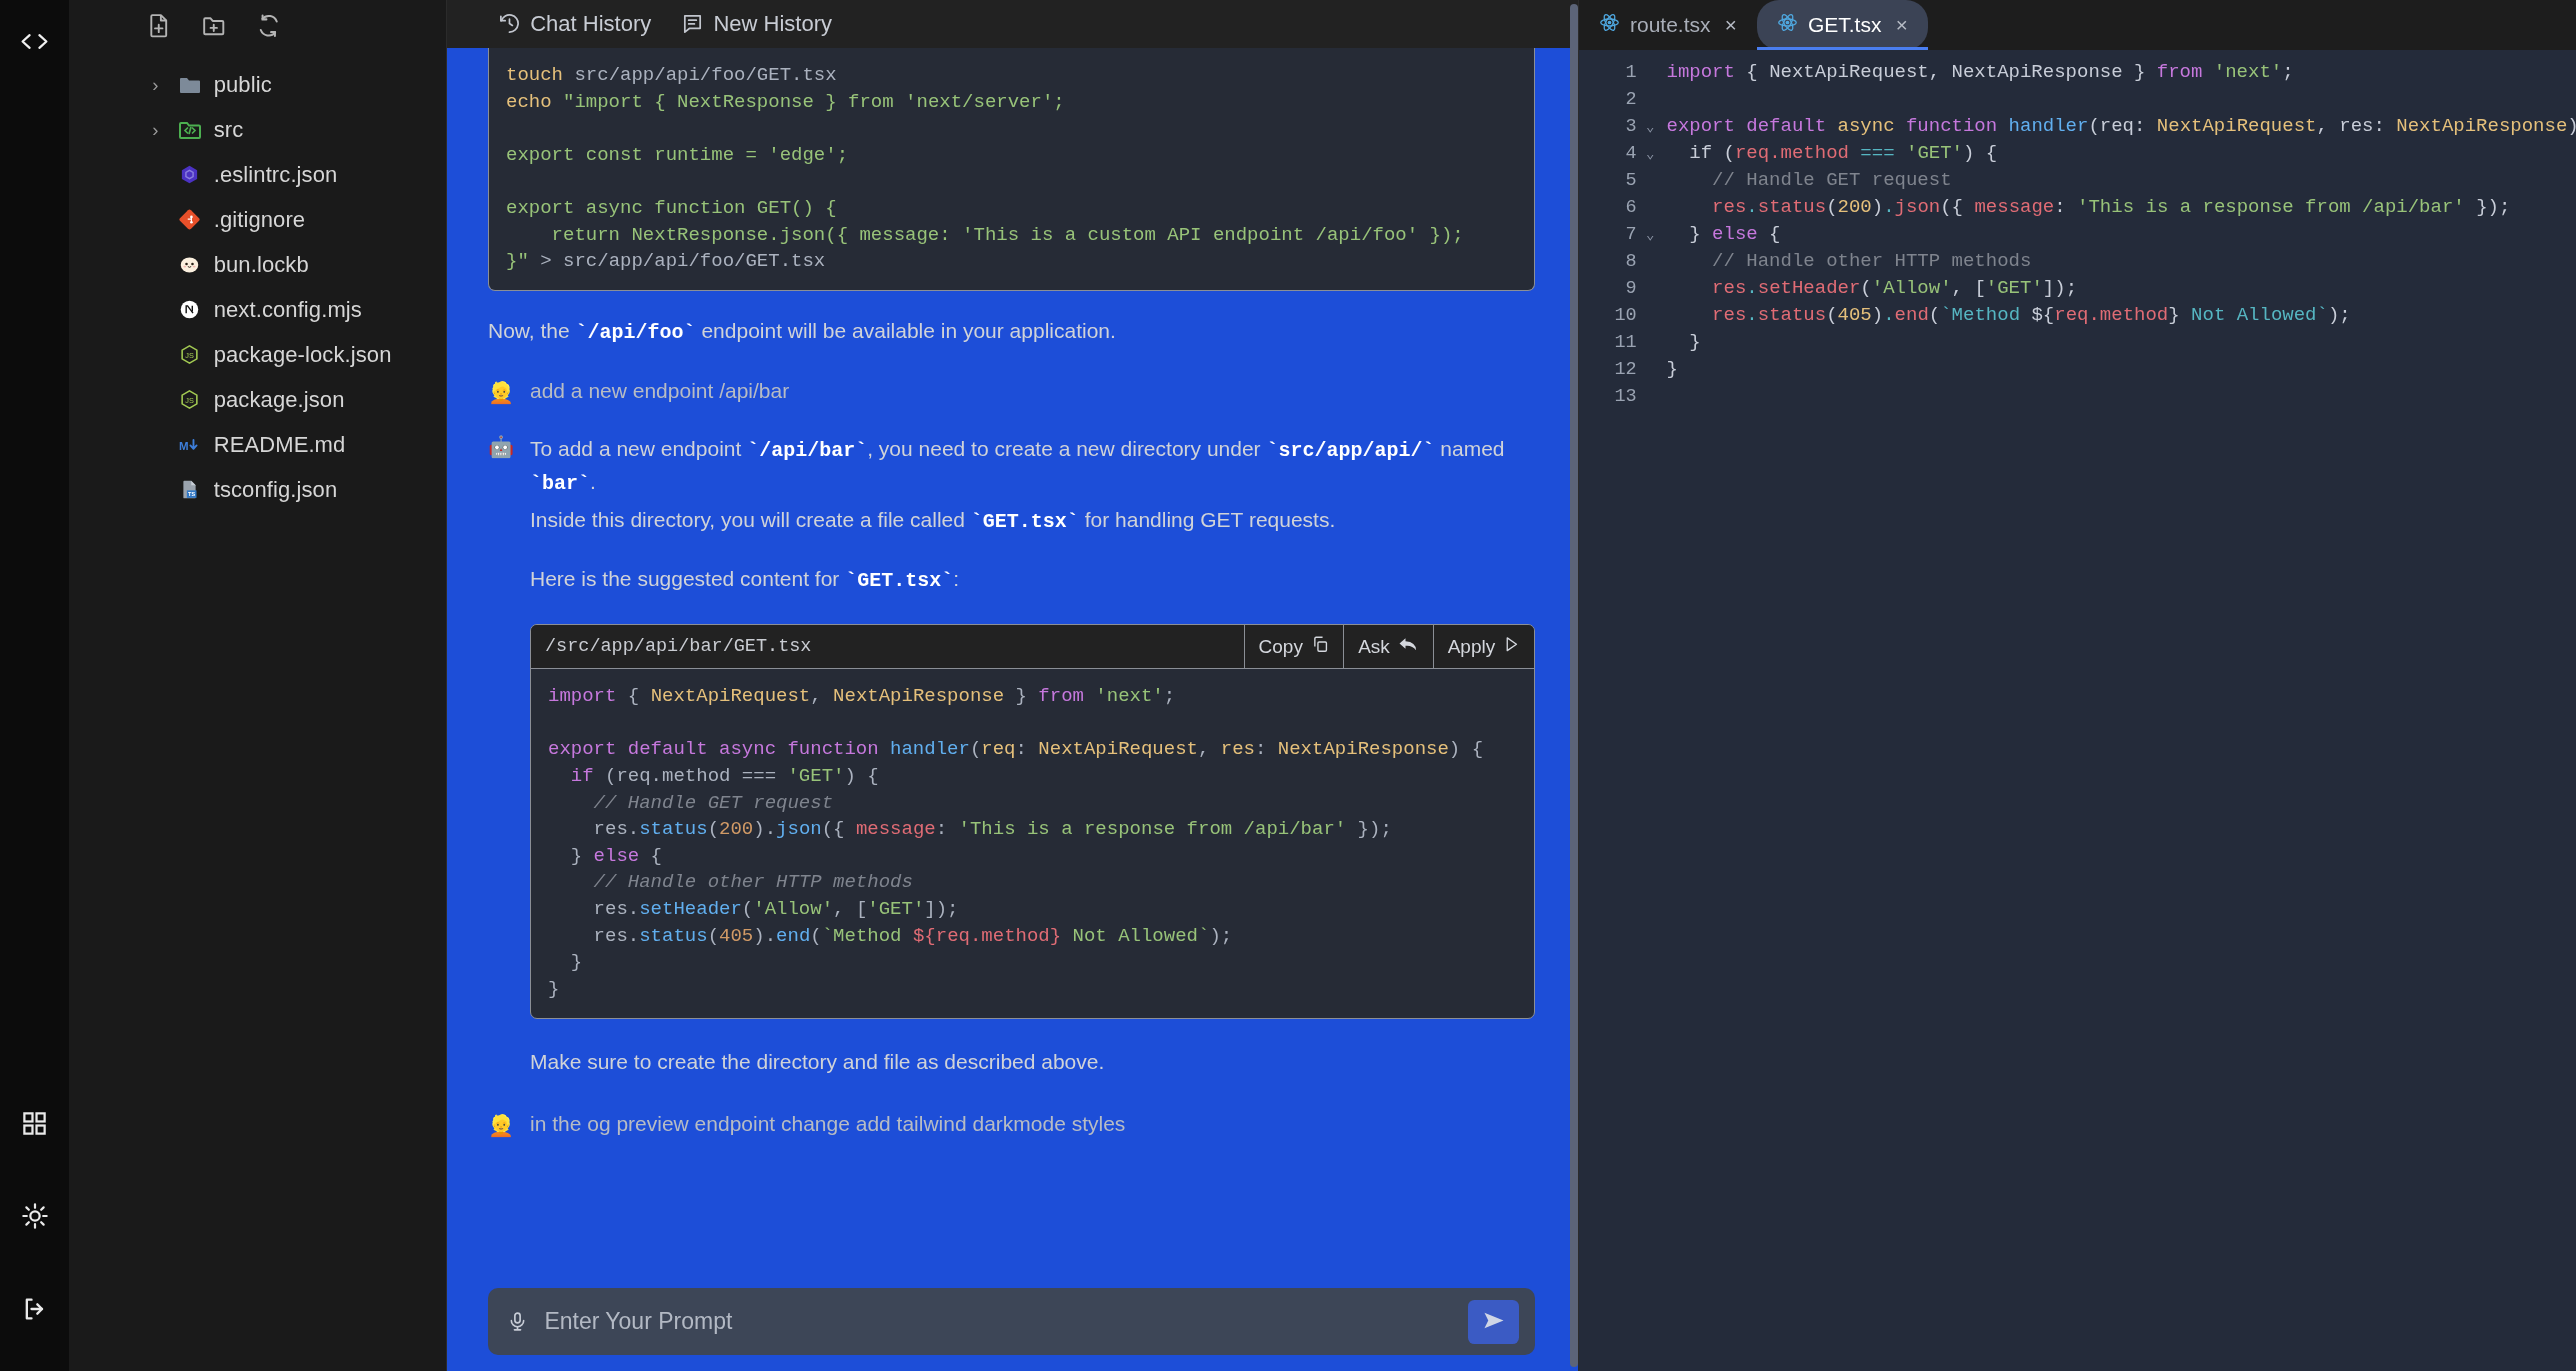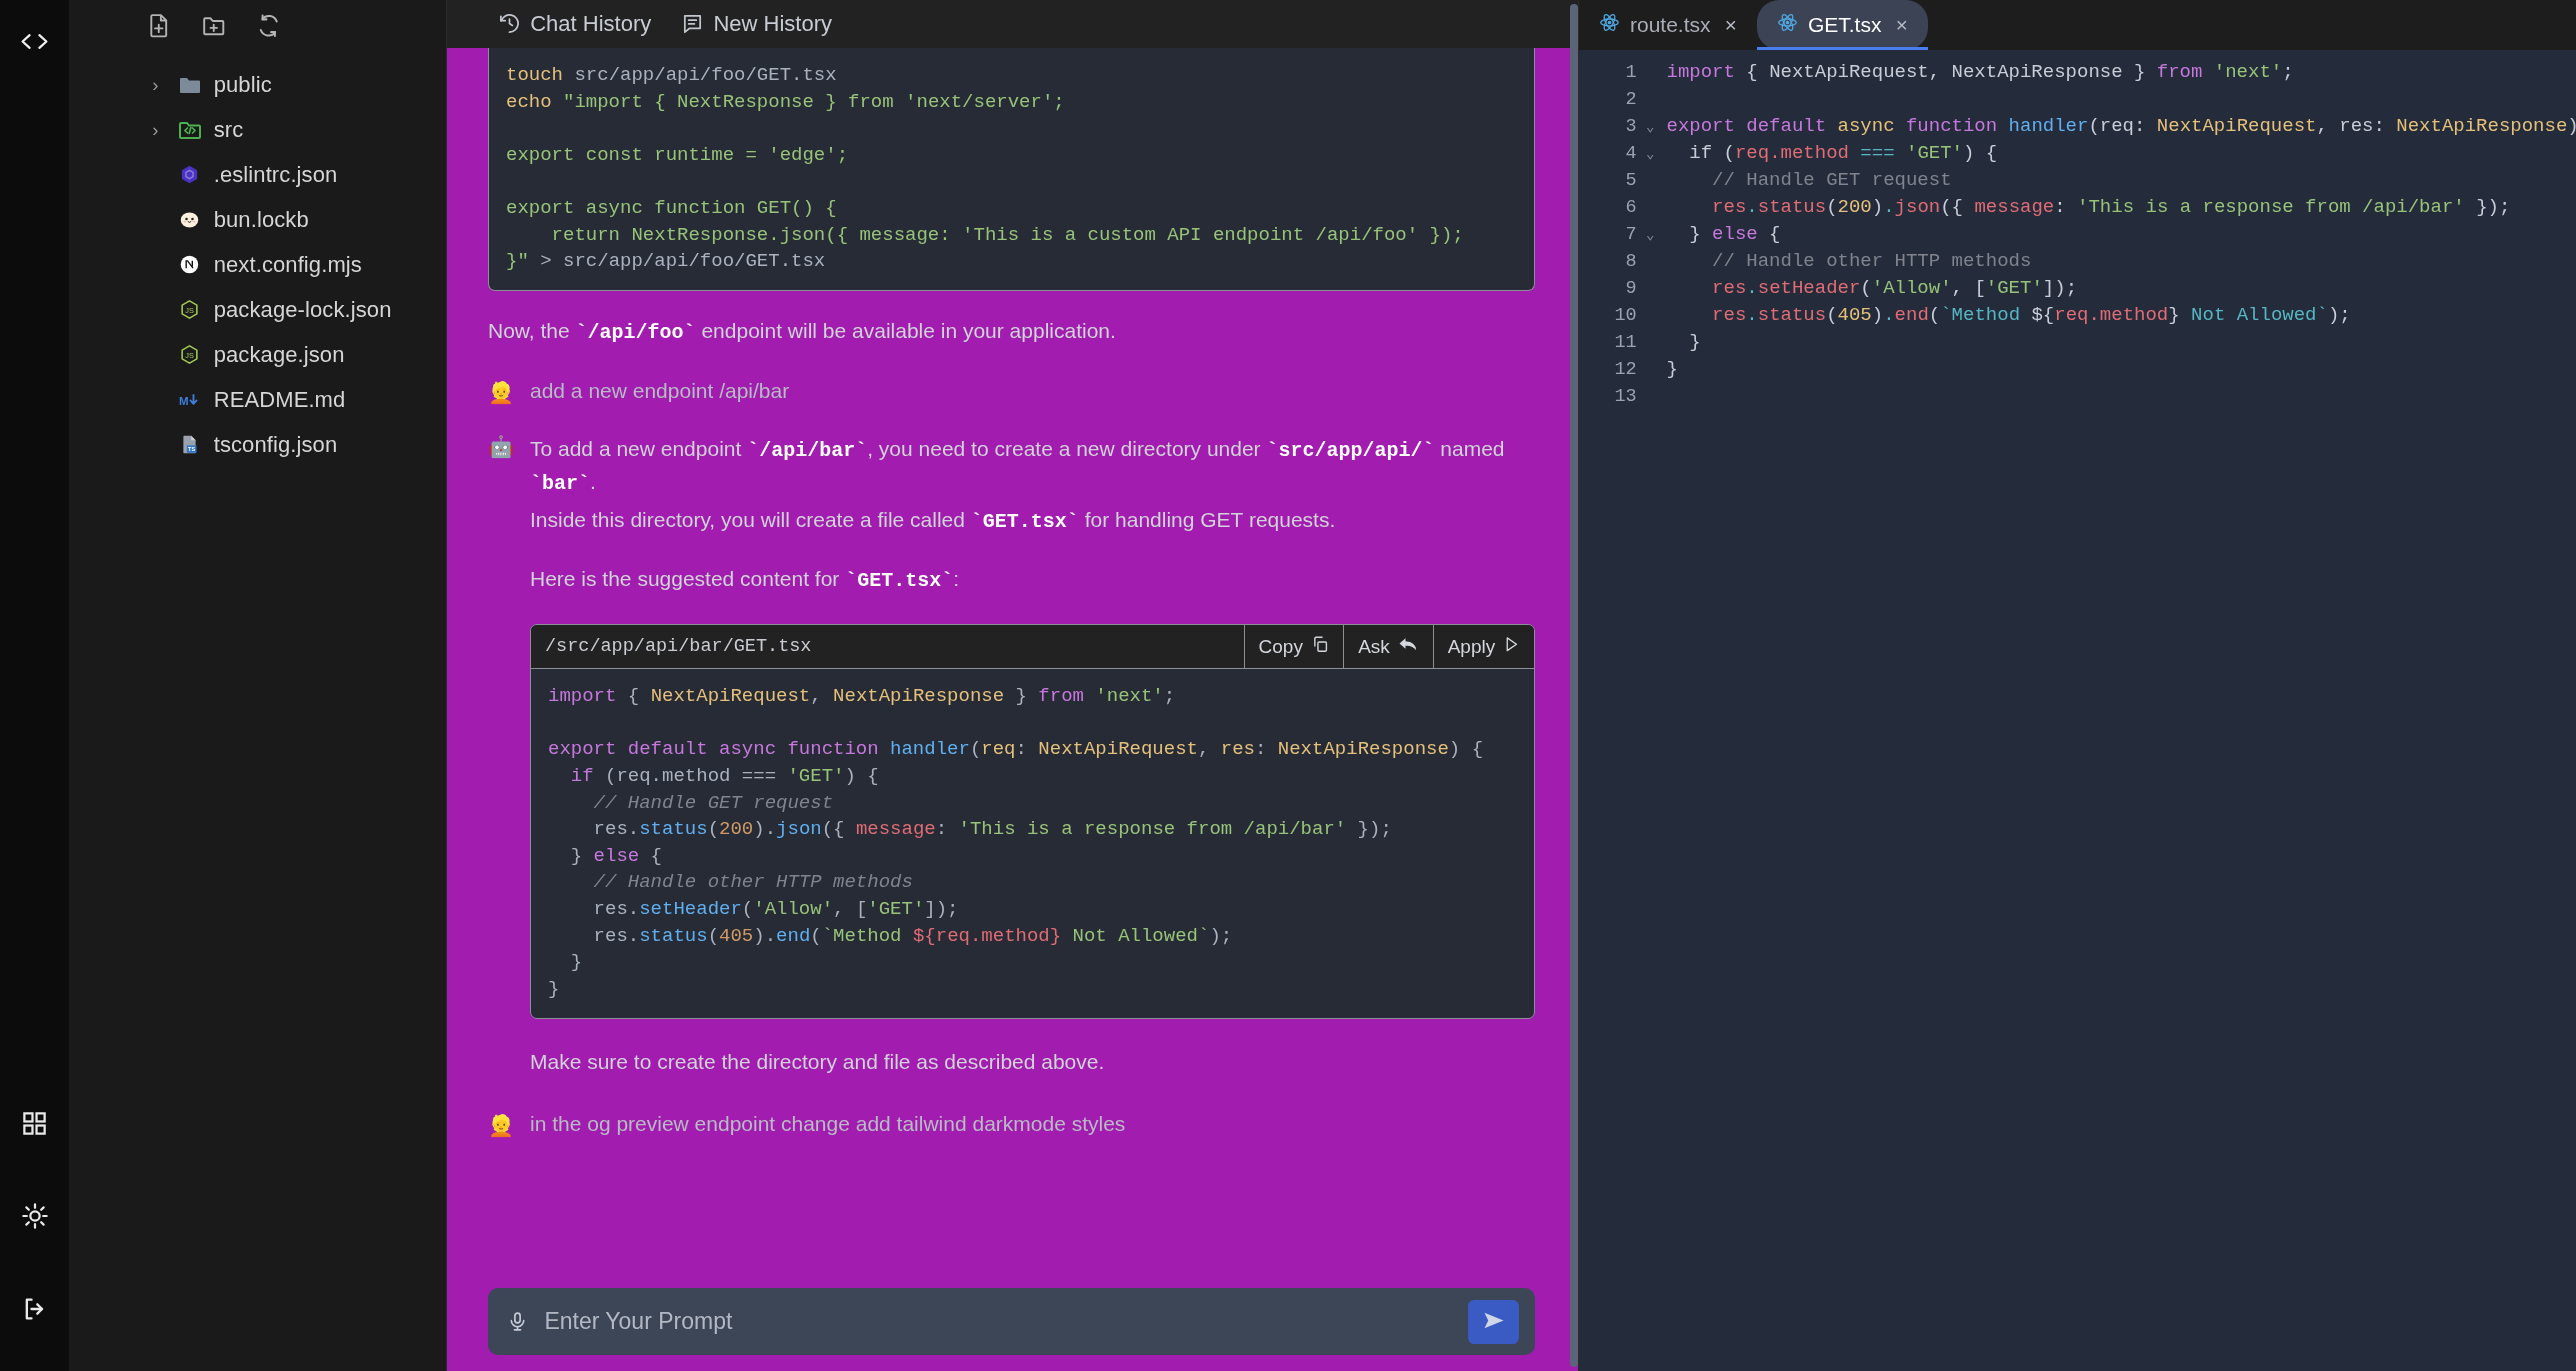--- a/index.html
+++ b/index.html
@@ -40,21 +40,21 @@
     font-size: 22px; color: #d6d6d6; letter-spacing: 0.1px;
   }
   .chev { width: 31px; flex:0 0 31px; display:flex; align-items:center; justify-content:center; color:#9a9a9a; font-size: 18.5px; }
   .tree-icon { width: 37px; flex: 0 0 37px; display:flex; align-items:center; justify-content:center; }
   .tree-label { padding-left: 5.7px; white-space:nowrap; }
   .indent-file { padding-left: 102px; }
 
   
   .chat-panel {
     flex: 0 0 1132px; width: 1132px; height: 100%;
-    background: #a21caf;
+    background: #1d4ed8;
     display: flex; flex-direction: column;
     position: relative;
     border-right: 1.4px solid #2b2b2b;
   }
   .chat-header {
     height: 48px; flex: 0 0 48px;
     display: flex; align-items: center; gap: 10px;
     padding-left: 41px;
     background: #222222;
   }
@@ -252,20 +252,31 @@
           <span class="tree-label">src</span>
         </div>
         <div class="tree-row indent-file">
           <span class="tree-icon">
             <svg width="21" height="21" viewBox="0 0 24 24">
               <path d="M12 2l8.7 5v10L12 22 3.3 17V7z" fill="#4b32c3"></path>
               <path d="M12 7.3l4.1 2.35v4.7L12 16.7l-4.1-2.35v-4.7z" fill="none" stroke="#8b7fe0" stroke-width="1.6"></path>
             </svg>
           </span>
           <span class="tree-label">.eslintrc.json</span>
+        </div>
+        <div class="tree-row indent-file">
+          <span class="tree-icon">
+            <svg width="21" height="21" viewBox="0 0 24 24">
+              <rect x="3.2" y="3.2" width="17.6" height="17.6" rx="2.5" transform="rotate(45 12 12)" fill="#e8502a"></rect>
+              <circle cx="14.2" cy="9" r="1.5" fill="#fff"></circle>
+              <circle cx="14.2" cy="15.2" r="1.5" fill="#fff"></circle>
+              <path d="M14.2 9v6.2M10 11.5h4.2" stroke="#fff" stroke-width="1.3"></path>
+            </svg>
+          </span>
+          <span class="tree-label">.gitignore</span>
         </div>
         <div class="tree-row indent-file">
           <span class="tree-icon">
             <svg width="21" height="21" viewBox="0 0 24 24">
               <ellipse cx="12" cy="12.5" rx="10" ry="8.6" fill="#fbf0df"></ellipse>
               <circle cx="8.6" cy="11.4" r="1.5" fill="#2a2118"></circle>
               <circle cx="15.4" cy="11.4" r="1.5" fill="#2a2118"></circle>
               <ellipse cx="6.6" cy="14.4" rx="1.6" ry="1.1" fill="#f4b9b2"></ellipse>
               <ellipse cx="17.4" cy="14.4" rx="1.6" ry="1.1" fill="#f4b9b2"></ellipse>
               <path d="M10.4 14.6q1.6 1.5 3.2 0" stroke="#2a2118" stroke-width="1.1" fill="none" stroke-linecap="round"></path>

